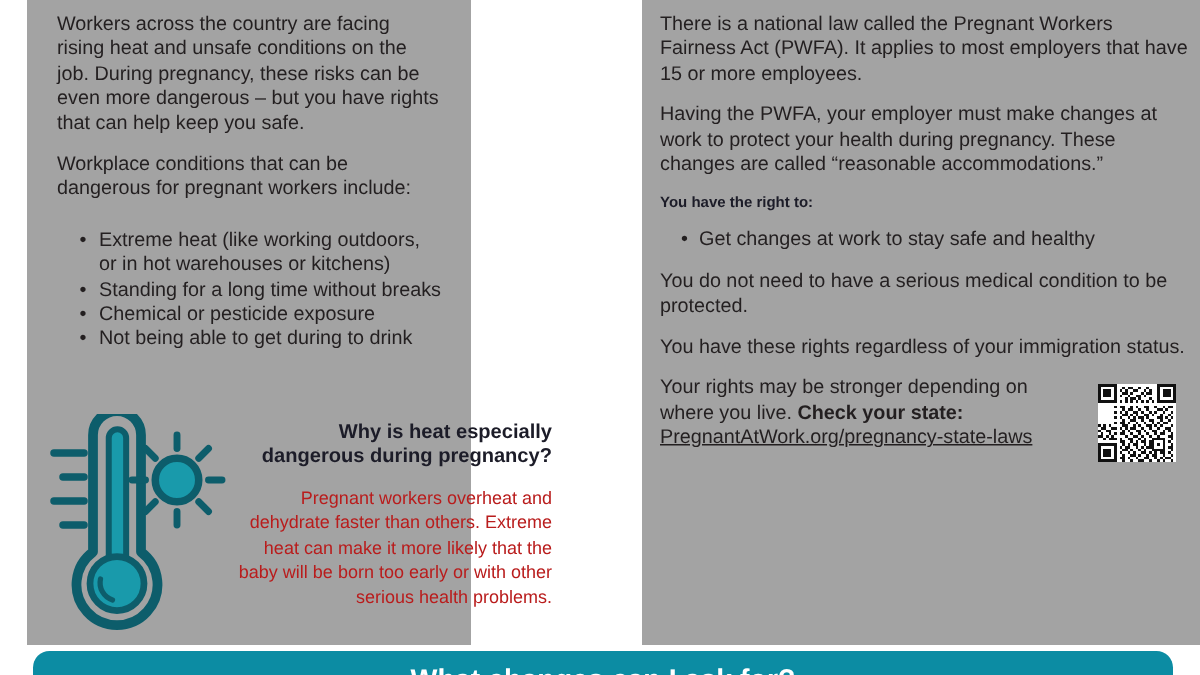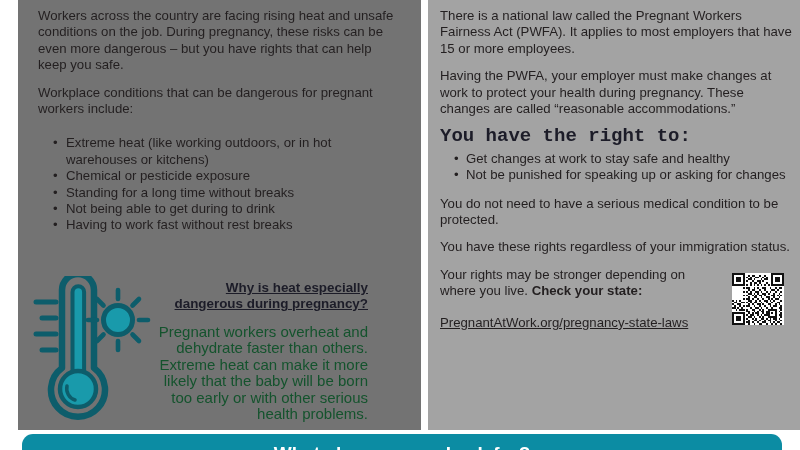--- a/index.html
+++ b/index.html
@@ -17,23 +17,23 @@
   }
 
   
   .panel {
     position: absolute;
     top: 0;
     box-sizing: border-box;
   }
   #left-panel {
     left: 18px;
-    width: 403px;
+    width: 296px;
     height: 430px;
-    background: #737373;
+    background: #a3a3a3;
     padding: 8px 20px 0 20px;
   }
   #right-panel {
     left: 428px;
     width: 378px;
     height: 430px;
     background: #a3a3a3;
     padding: 8px 14px 0 12px;
   }
 
@@ -96,37 +96,35 @@
     top: 8px;
     width: 210px;
     text-align: right;
   }
   #heat-heading {
     font-size: 13.4px;
     line-height: 16px;
     font-weight: bold;
     color: #1c1c28;
     margin: 0 0 12px 0;
-    text-decoration: underline;
   }
   #heat-paragraph {
-    font-size: 15px;
-    line-height: 16.4px;
-    color: #14532d;
+    font-size: 12px;
+    line-height: 16.4px;
+    color: #b91c1c;
     margin: 0;
   }
 
   
   .sub-heading {
-    font-size: 19px;
+    font-size: 10px;
     line-height: 16.4px;
     font-weight: bold;
     color: #1c1c28;
     margin: 0 0 6px 0;
-    font-family: Liberation Mono, monospace;
   }
   #right-panel ul.bullets {
     padding-left: 26px;
     margin-bottom: 12px;
   }
   #right-panel ul.bullets li::before { left: -12px; }
 
   
   #state-row {
     position: relative;
@@ -134,21 +132,20 @@
   }
   #state-text {
     width: 282px;
     font-size: 13.2px;
     line-height: 16.4px;
   }
   #state-link {
     text-decoration: underline;
     color: #231f20;
     display: inline-block;
-    margin-top: 15px;
   }
   #qr-code {
     position: absolute;
     right: 8px;
     top: 6px;
     width: 52px;
     height: 52px;
     background: #ffffff;
   }
   #qr-code svg { display: block; }
@@ -176,24 +173,23 @@
 <body>
 
 <div class="panel" id="left-panel">
 
   <p class="body-text">Workers across the country are facing rising heat and unsafe conditions on the job. During pregnancy, these risks can be even more dangerous – but you have rights that can help keep you safe.</p>
 
   <p class="body-text">Workplace conditions that can be dangerous for pregnant workers include:</p>
 
   <ul class="bullets">
     <li>Extreme heat (like working outdoors, or in  hot warehouses or kitchens)</li>
+    <li>Standing for a long time without breaks</li>
     <li>Chemical or pesticide exposure</li>
-    <li>Standing for a long time without breaks</li>
     <li>Not being able to get during to drink</li>
-    <li>Having to work fast without rest breaks</li>
   </ul>
 
 </div>
 
 <div id="heat-callout">
 
   <div id="thermometer-illustration">
     <svg viewBox="0 0 128 150" width="128" height="150" aria-hidden="true">
 
       <path d="M36 14 a16 16 0 0 1 32 0 V92 a27 27 0 1 1 -32 0 Z" fill="none" stroke="#0d5d6b" stroke-width="6.5" stroke-linejoin="round"></path>
@@ -235,21 +231,20 @@
 <div class="panel" id="right-panel">
 
   <p class="body-text">There is a national law called the Pregnant Workers Fairness Act (PWFA). It applies to most employers that have 15 or more employees.</p>
 
   <p class="body-text">Having the PWFA, your employer must make changes at work to protect your health during pregnancy. These changes are called “reasonable accommodations.”</p>
 
   <div class="sub-heading">You have the right to:</div>
 
   <ul class="bullets">
     <li>Get changes at work to stay safe and healthy</li>
-    <li>Not be punished for speaking up or asking for changes</li>
   </ul>
 
   <p class="body-text">You do not need to have a serious medical condition to be protected.</p>
 
   <p class="body-text">You have these rights regardless of your immigration status.</p>
 
   <div id="state-row">
     <div id="state-text">
       <span>Your rights may be stronger depending on where you live. </span><span class="strong-lead">Check your state:</span><br>
       <a id="state-link" href="#">PregnantAtWork.org/pregnancy-state-laws</a>

